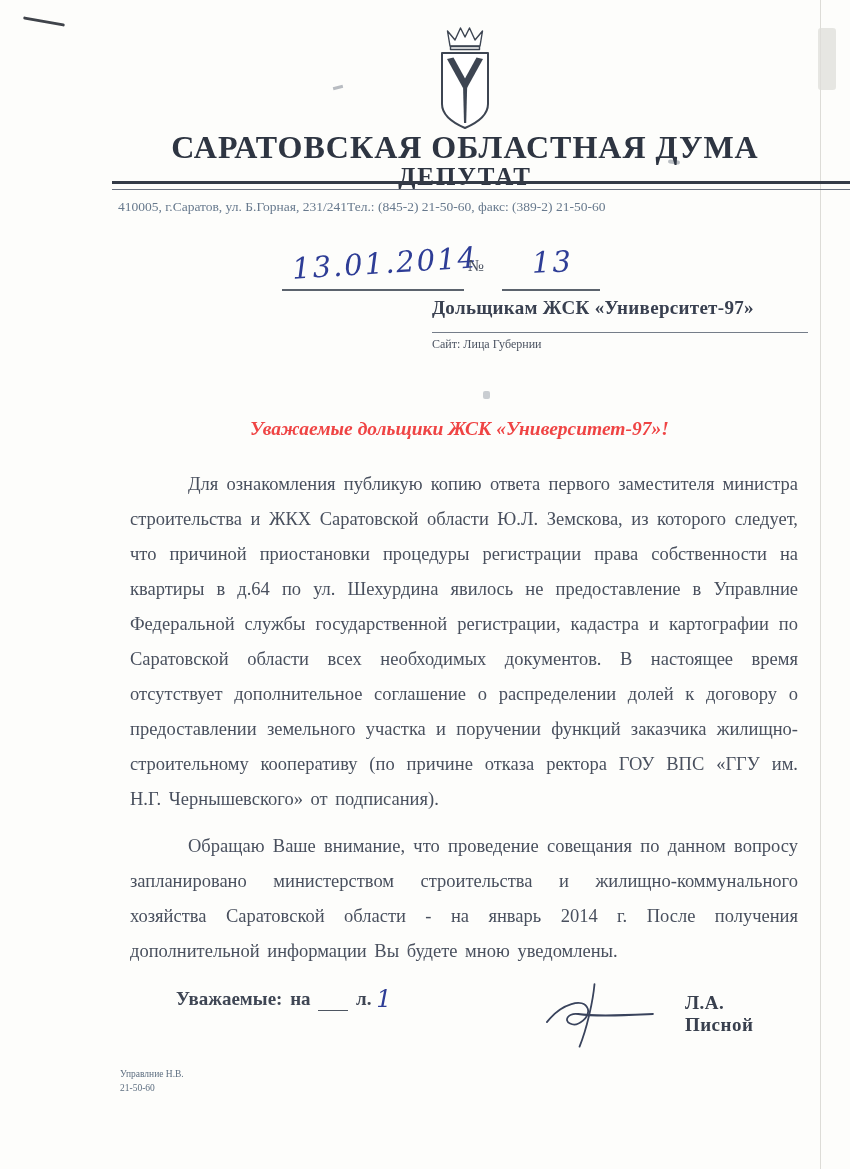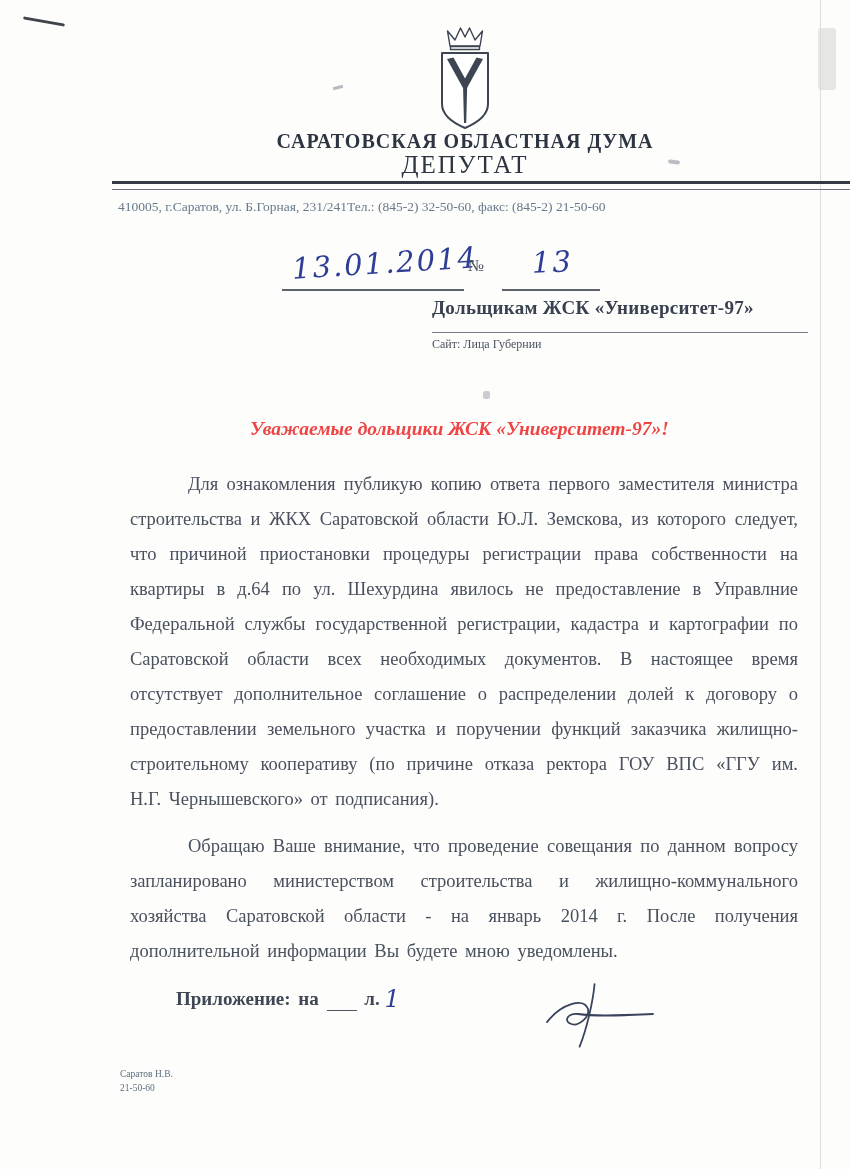--- a/index.html
+++ b/index.html
@@ -12,22 +12,22 @@
   .artifact{position:absolute;pointer-events:none;}
   .a-stroke-tl{left:23px;top:20px;width:42px;height:3px;background:#3f434a;transform:rotate(10deg);border-radius:3px;}
   .a-line-right{left:820px;top:0;width:1px;height:1169px;background:#dddcd7;}
   .a-blob-tr{left:818px;top:28px;width:18px;height:62px;background:#dededa;opacity:.75;border-radius:3px;}
   .a-speck1{left:333px;top:86px;width:10px;height:3px;background:#9aa0a8;transform:rotate(-14deg);opacity:.7;}
   .a-speck2{left:668px;top:160px;width:12px;height:4px;background:#8d949e;transform:rotate(8deg);opacity:.6;border-radius:2px;}
   .a-speck3{left:483px;top:391px;width:7px;height:8px;background:#a7adb5;opacity:.6;border-radius:2px;}
   
   .letterhead{position:absolute;top:26px;left:118px;right:38px;text-align:center;}
   .coa{display:block;margin:0 auto;width:92px;height:104px;}
-  .org-name{font-size:20px;font-weight:bold;letter-spacing:1px;color:#2e3542;line-height:1.0;margin-top:1px;}
-  .org-role{font-size:25px;font-weight:normal;letter-spacing:2px;color:#2e3542;line-height:1.0;margin-top:1px;}
+  .org-name{font-size:32px;font-weight:bold;letter-spacing:1px;color:#2e3542;line-height:1.0;margin-top:1px;}
+  .org-role{font-size:25px;font-weight:bold;letter-spacing:2px;color:#2e3542;line-height:1.0;margin-top:1px;}
   .rule-thick{position:absolute;top:181px;left:112px;right:0;height:3px;background:#343b47;}
   .rule-thin{position:absolute;top:189px;left:112px;right:0;height:1px;background:#6a7280;}
   .contact-row{position:absolute;top:199px;left:118px;right:44px;display:flex;
     font-size:13.5px;color:#67798d;}
   
   .u-line{position:absolute;height:1.5px;background:#5c636d;}
   .date-u{top:289px;left:282px;width:182px;}
   .num-u{top:289px;left:502px;width:98px;}
   .hw{font-family:"DejaVu Serif", serif;font-style:italic;color:var(--ink_blue,#2e3d96);letter-spacing:2px;}
   .hw-date{position:absolute;top:246px;left:292px;font-size:29px;transform:rotate(-3.5deg);}
@@ -79,52 +79,53 @@
     </svg>
     <div class="org-name">САРАТОВСКАЯ ОБЛАСТНАЯ ДУМА</div>
     <div class="org-role">ДЕПУТАТ</div>
   </div>
 
   <div class="rule-thick"></div>
   <div class="rule-thin"></div>
 
   <div class="contact-row">
     <span>410005,  г.Саратов, ул. Б.Горная, 231/241</span>
-    <span>Тел.: (845-2)  32-50-60, факс: (845-2) 21-50-60</span>
+    <span>Тел.: (845-2)  21-50-60, факс: (389-2) 21-50-60</span>
   </div>
 
   <span class="hw hw-date">13.01.2014</span>
   <div class="u-line date-u"></div>
   <span class="num-sign">№</span>
   <span class="hw hw-num">13</span>
   <div class="u-line num-u"></div>
 
   <div class="recipient">
     <div class="recipient-to">Дольщикам ЖСК «Университет-97»</div>
     <hr class="recipient-rule">
     <div class="recipient-via">Сайт: Лица Губернии</div>
   </div>
 
   <div class="salutation">Уважаемые дольщики ЖСК «Университет-97»!</div>
 
   <div class="body-text">
     <p>Для ознакомления публикую копию ответа первого заместителя министра строительства и ЖКХ Саратовской области Ю.Л. Земскова, из которого следует, что причиной приостановки процедуры регистрации права собственности на квартиры в д.64 по ул. Шехурдина явилось не предоставление в Управлние Федеральной службы государственной регистрации, кадастра и картографии по Саратовской области всех необходимых документов. В настоящее время отсутствует дополнительное соглашение о распределении долей к договору о предоставлении земельного участка и поручении функций заказчика жилищно-строительному кооперативу (по причине отказа ректора ГОУ ВПС «ГГУ им. Н.Г. Чернышевского» от подписания).</p>
     <p>Обращаю Ваше внимание, что проведение совещания по данном вопросу запланировано министерством строительства и жилищно-коммунального хозяйства Саратовской области - на январь 2014 г. После получения дополнительной информации Вы будете мною уведомлены.</p>
     <div class="attachment-line">
-      <span>Приложение: на</span>
+      <span>Уважаемые: на</span>
       <span class="hw hw-one">1</span>
       <span>л.</span>
     </div>
   </div>
 
   <div class="signature-row">
     <svg class="sig-svg" viewBox="0 0 180 100" fill="none" stroke="#39435c" stroke-width="2.6" stroke-linecap="round">
       <path d="M12,62 C34,34 66,26 72,42 C76,54 58,70 46,64 C36,59 44,48 58,50 C84,54 122,52 168,50"></path>
       <path d="M82,6 C80,28 72,68 60,98"></path>
     </svg>
+    <span class="signer-name">Л.А. Писной</span>
   </div>
 
   <div class="executor">
-    <div>Саратов Н.В.</div>
+    <div>Управлние Н.В.</div>
     <div>21-50-60</div>
   </div>
 
 </div>
 
 </body></html>

